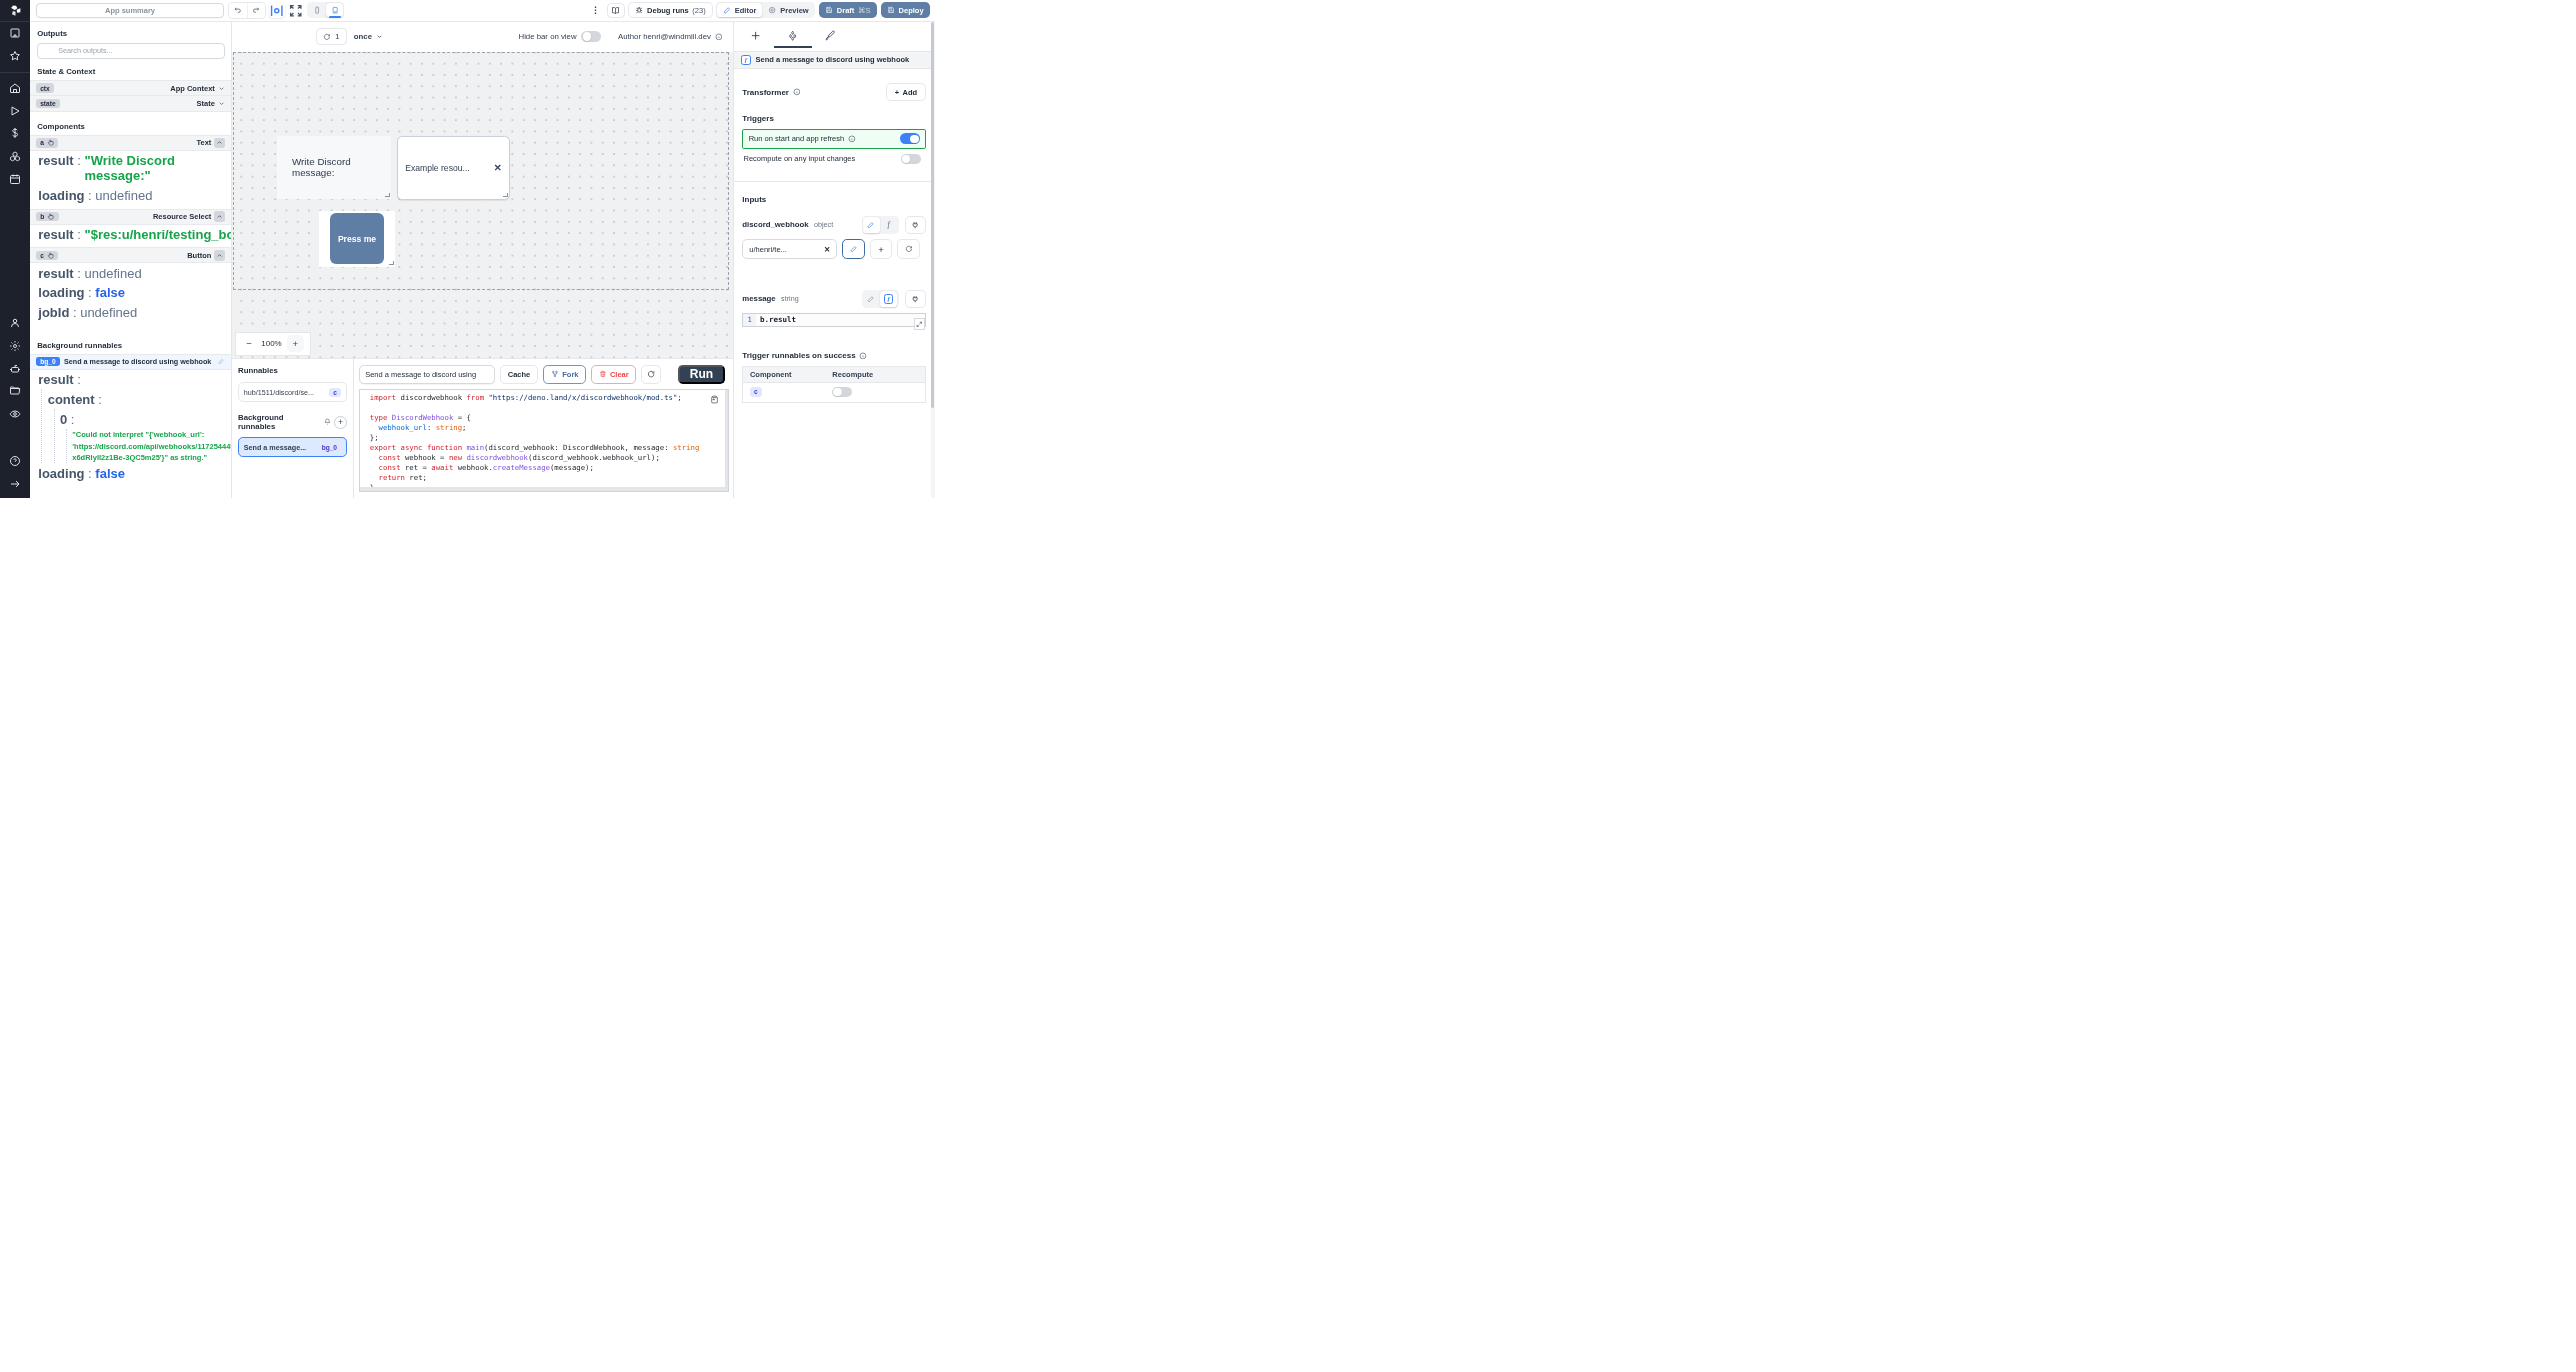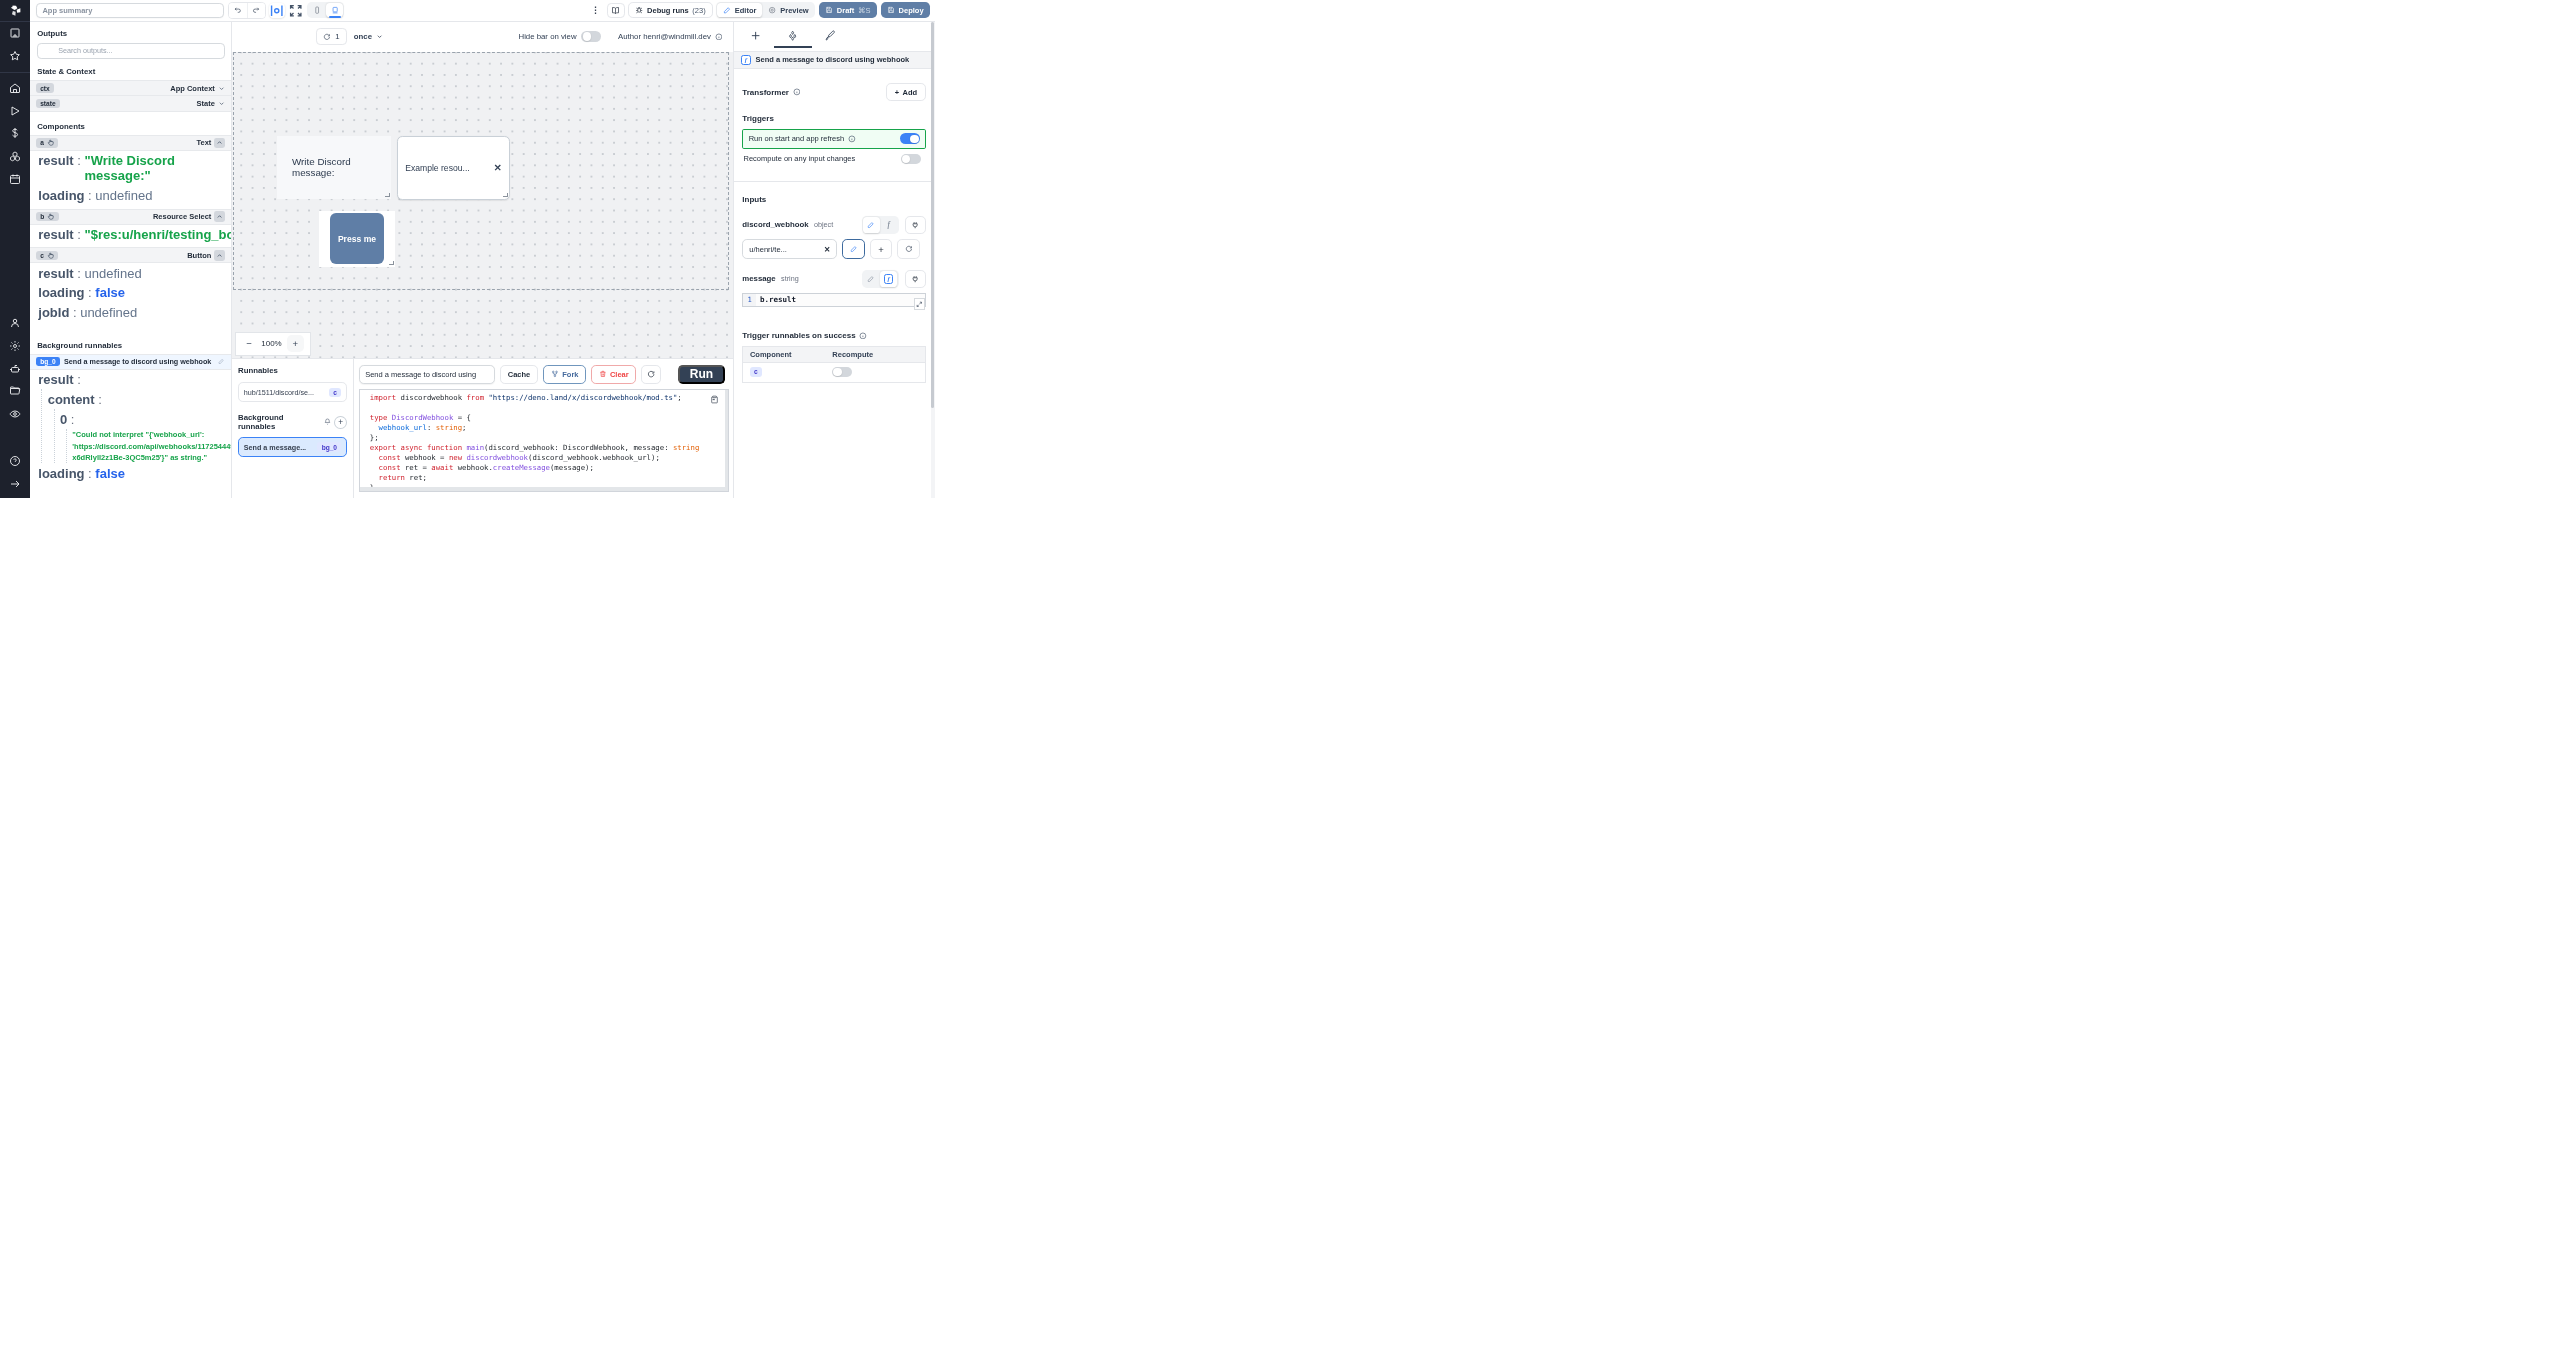--- a/index.html
+++ b/index.html
@@ -17,21 +17,21 @@
   .rail .divider { width:30px; border-top:0.6px solid #303646; margin:4.8px 0 3.6px; }
   .rail .spacer { flex:1; }
 
   
   .main { flex:1; display:flex; flex-direction:column; min-width:0; }
 
   
   .topbar { height:21.5px; border-bottom:0.6px solid #e5e7eb; display:flex; align-items:center;
     padding:0 4.8px 0 6px; gap:3.6px; flex-shrink:0; background:#fff; }
   .app-summary { width:188px; height:15px; border:0.6px solid #d6dade; border-radius:4.2px;
-    padding:0 5.4px; font-size:7.5px; color:#374151; background:#fff; box-shadow:0 0.6px 1.2px rgba(0,0,0,.04); }
+    padding:0 5.4px; font-size:7.5px; color:#374151; background:#fff; box-shadow:0 0.6px 1.2px rgba(0,0,0,.04);text-align:center; }
   .app-summary::placeholder { color:#8a93a0; font-weight:bold; }
   .btn-pair { display:flex; border:0.6px solid #e5e7eb; border-radius:4.2px; overflow:hidden; background:#fff; }
   .btn-pair .mini { width:18px; height:15px; display:flex; align-items:center; justify-content:center;
     color:#334155; background:#fff; }
   .btn-pair .mini + .mini { border-left:0.6px solid #eef0f2; }
   .mini svg { width:7.8px; height:7.8px; }
   .chip-btn { width:15.5px; height:15px; border-radius:4.2px; display:flex; align-items:center;
     justify-content:center; color:#475569; }
   .chip-btn.white { background:#fff; box-shadow:0 0.6px 1.8px rgba(0,0,0,.15); color:var(--accent-blue); }
   .seg-group { display:flex; background:#f1f3f5; border-radius:4.8px; padding:1.2px; align-items:center; gap:1.2px; }
@@ -775,21 +775,21 @@
                   <path d="M15 5l4 4L8 20H4v-4z"></path>
                 </svg>
               </span>
             <span class="ob" style="font-size:9.5px;color:#1f2937">+</span>
             <span class="ob">
                 <svg viewBox="0 0 24 24" fill="none" stroke="currentColor" stroke-width="2">
                   <path d="M20 12a8 8 0 1 1-2.3-5.7M20 4v5h-5"></path>
                 </svg>
               </span>
           </div>
-          <div class="field-row" style="margin-top:11px">
+          <div class="field-row" style="margin-top:31px">
             <span class="fname">message</span>
             <span class="ftype">string</span>
             <span class="icon-seg">
               <span class="ic">
                   <svg viewBox="0 0 24 24" fill="none" stroke="currentColor" stroke-width="2">
                     <path d="M15 5l4 4L8 20H4v-4z"></path>
                   </svg>
                 </span>
               <span class="ic on">
                   <span class="f-ic">f</span>

